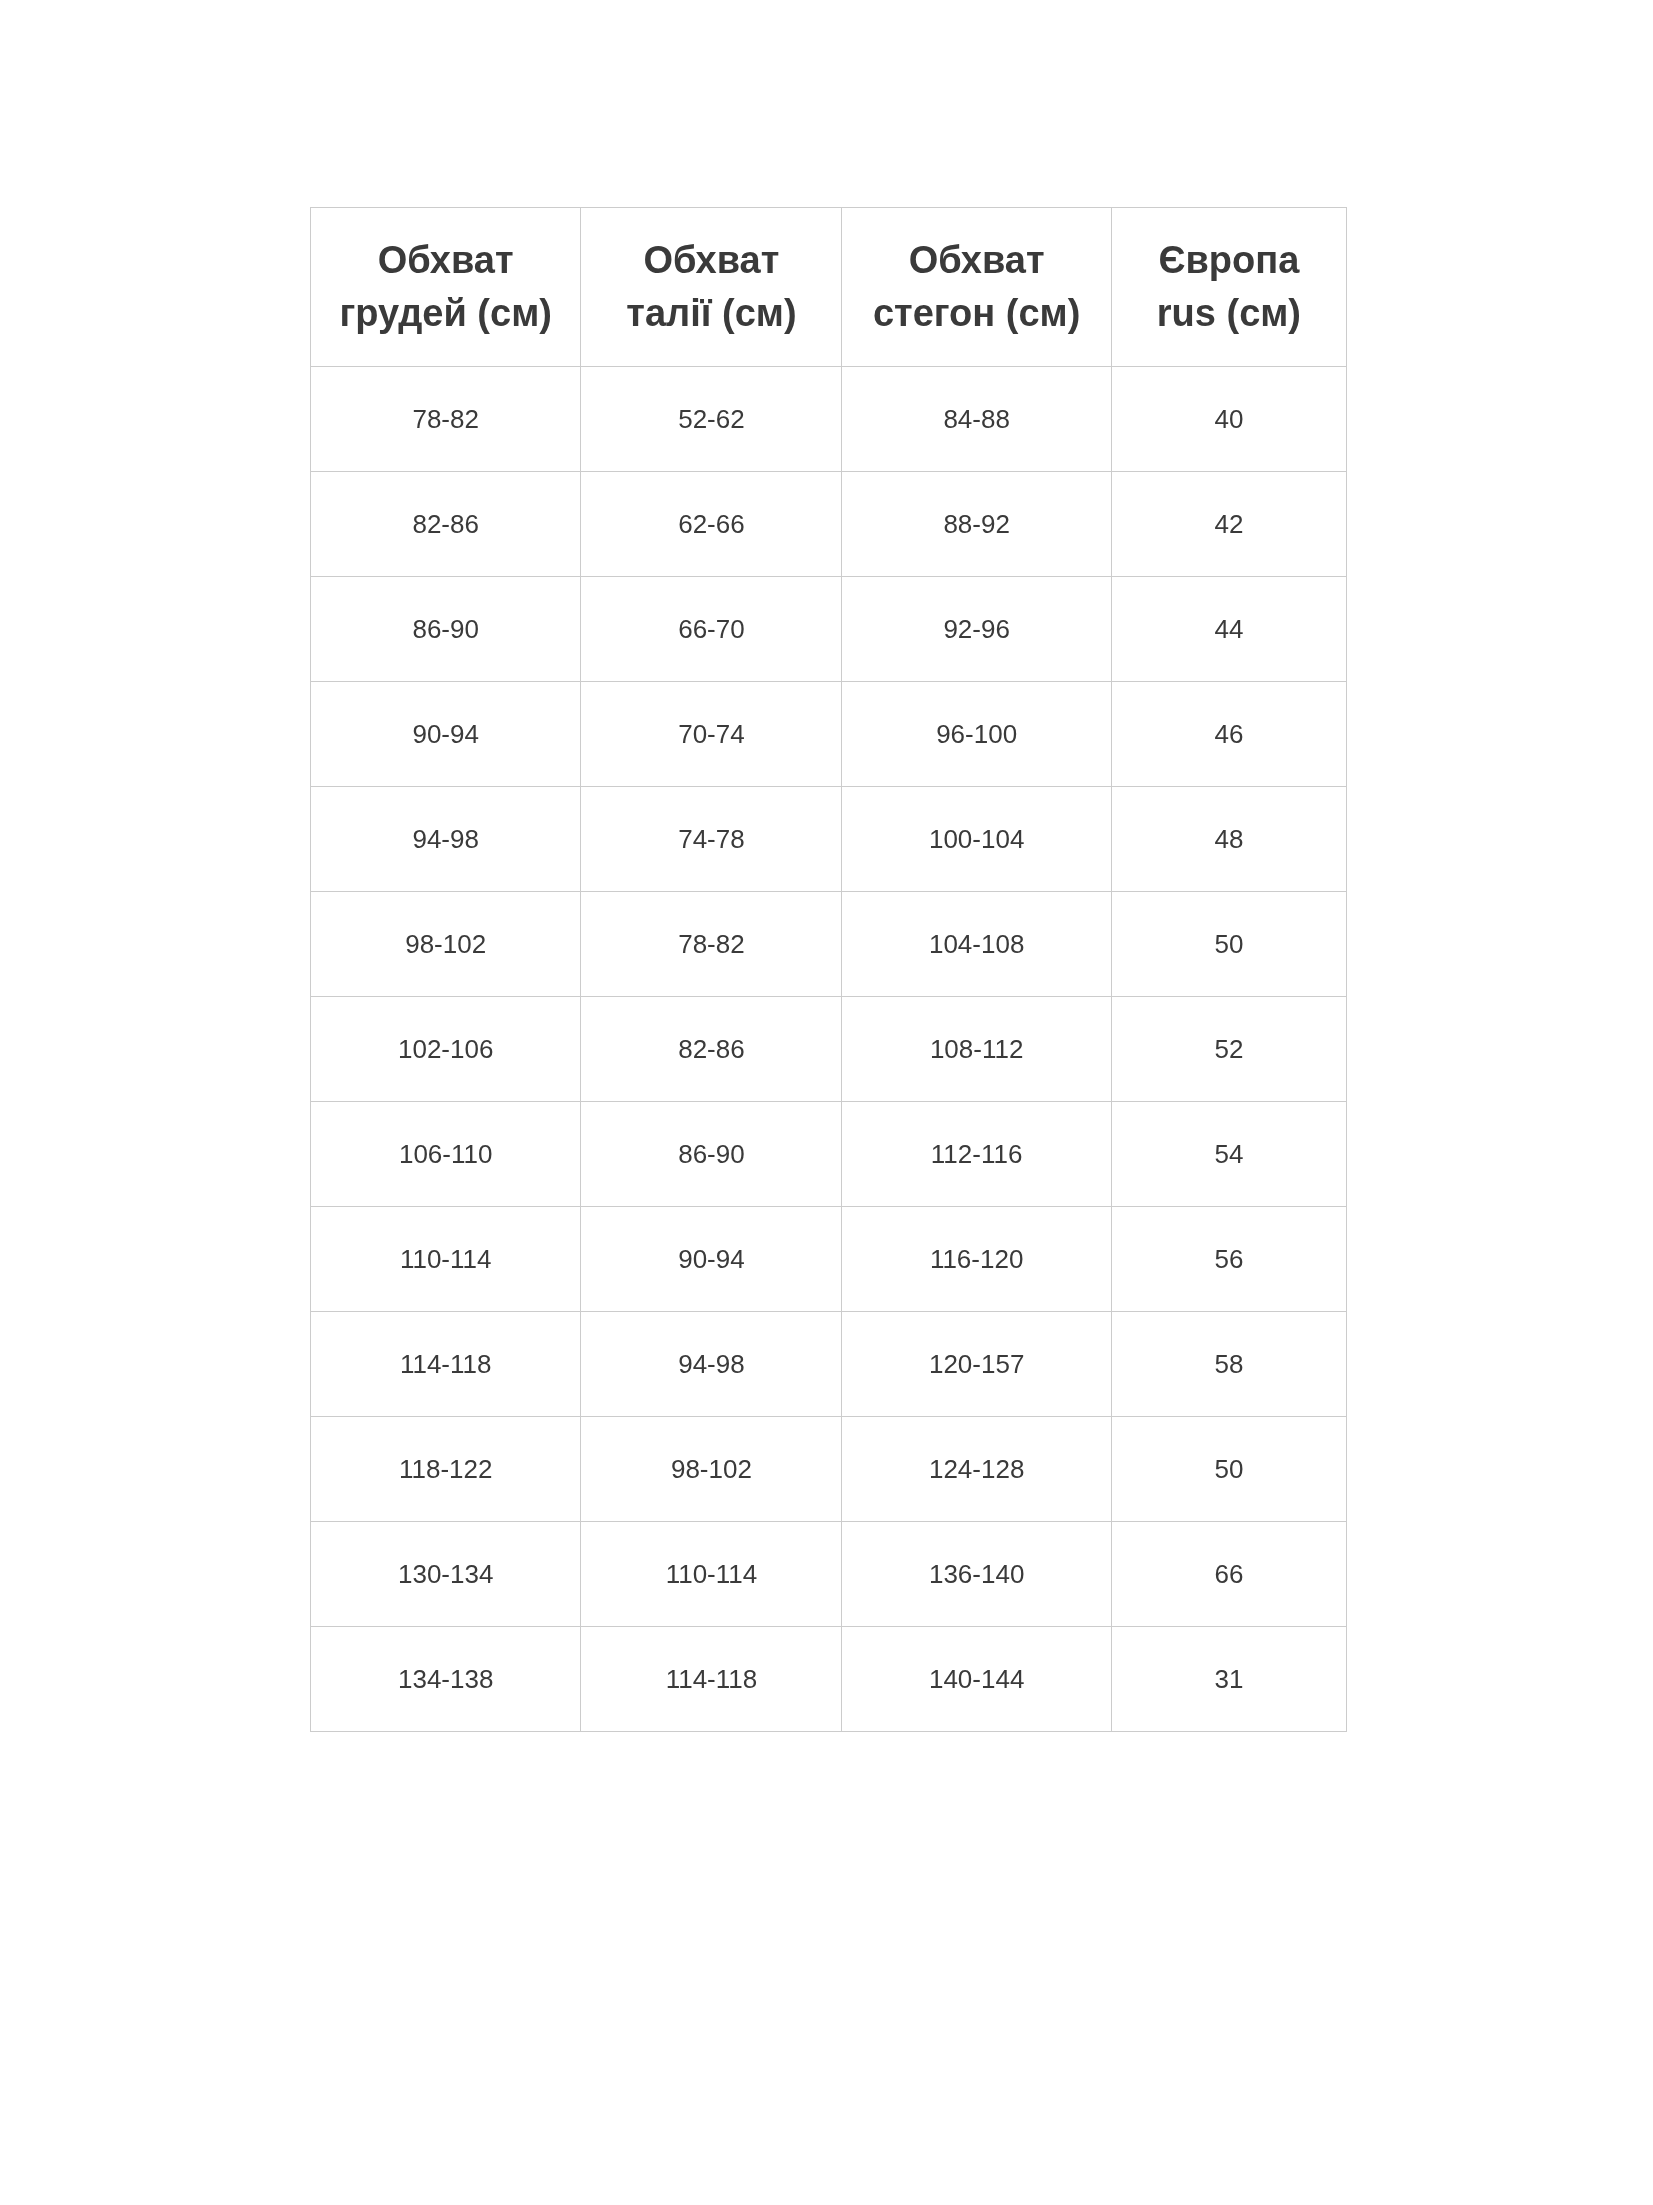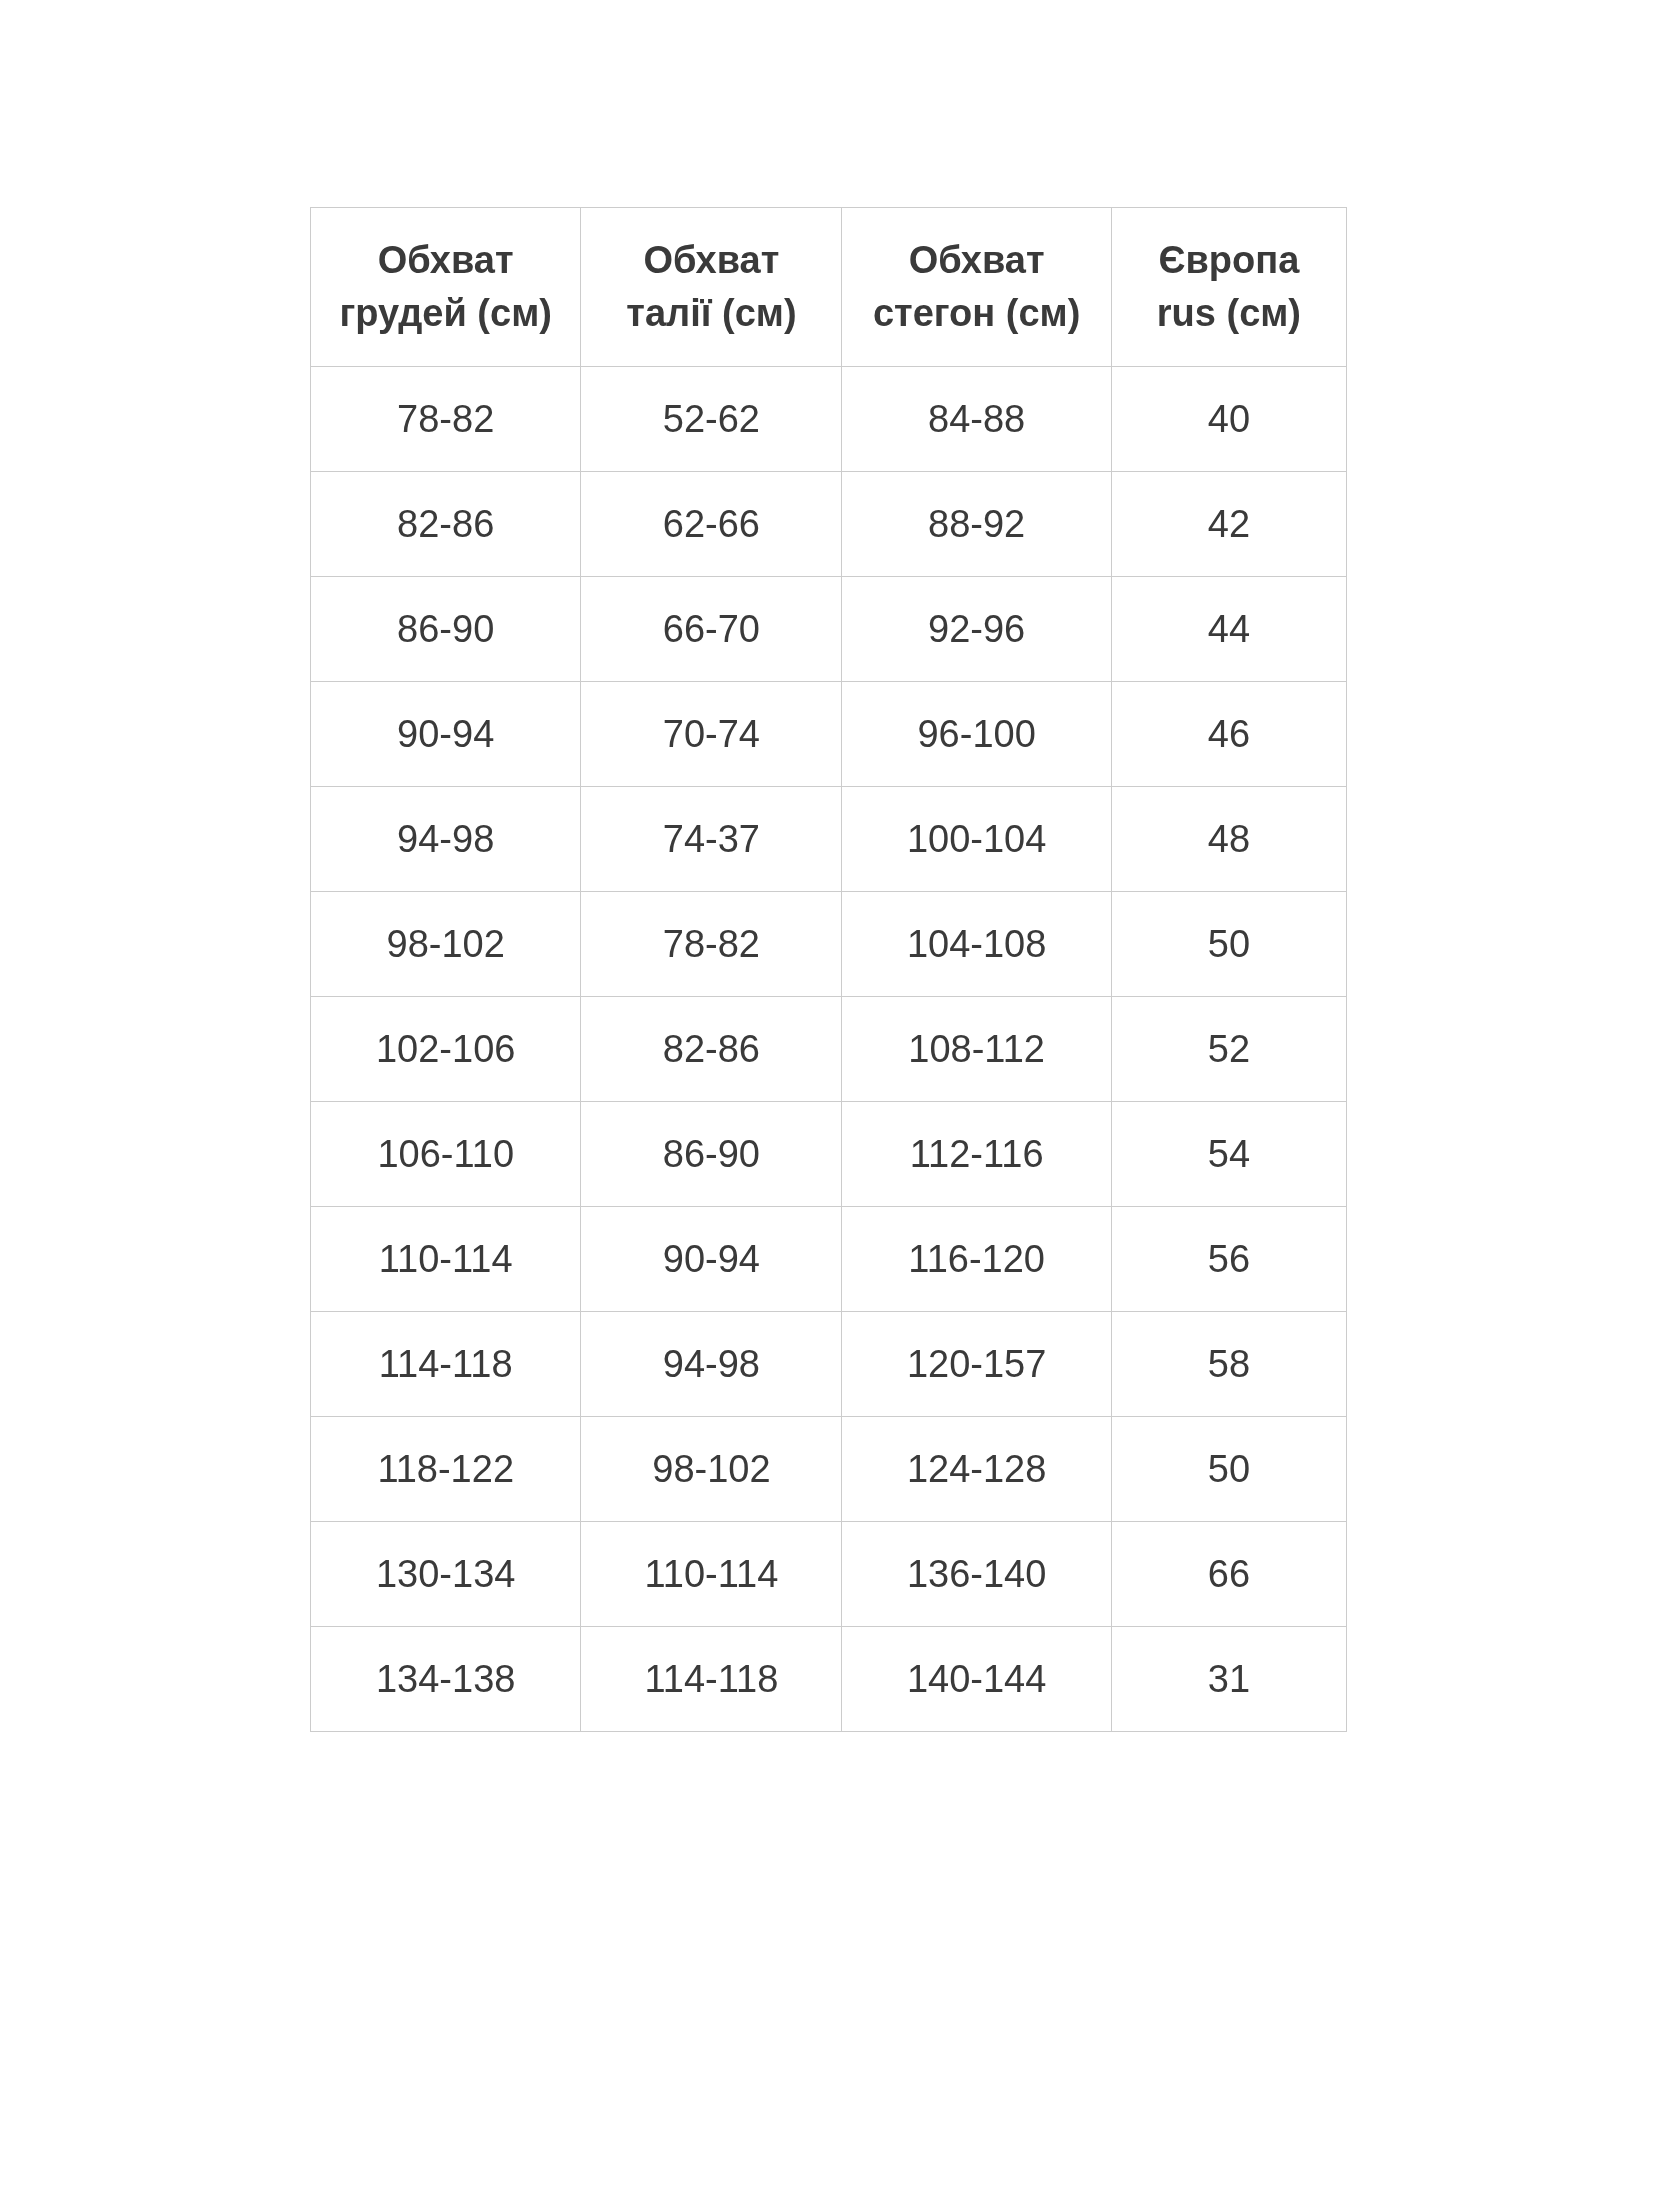--- a/index.html
+++ b/index.html
@@ -37,21 +37,21 @@
   table.size-table th {
     height: 158px;
     font-size: 38px;
     font-weight: bold;
     line-height: 1.4;
     white-space: pre-line;
     padding: 0 8.2px;
   }
   table.size-table td {
     height: 104px;
-    font-size: 38px;
+    font-size: 26px;
     font-weight: normal;
     padding: 0 2px;
   }
   col.c0 { width: 26.1%; }
   col.c1 { width: 25.2%; }
   col.c2 { width: 26.0%; }
   col.c3 { width: 22.7%; }
 </style>
 </head>
 <body>
@@ -96,21 +96,21 @@
           <td>44</td>
         </tr>
         <tr>
           <td>90-94</td>
           <td>70-74</td>
           <td>96-100</td>
           <td>46</td>
         </tr>
         <tr>
           <td>94-98</td>
-          <td>74-37</td>
+          <td>74-78</td>
           <td>100-104</td>
           <td>48</td>
         </tr>
         <tr>
           <td>98-102</td>
           <td>78-82</td>
           <td>104-108</td>
           <td>50</td>
         </tr>
         <tr>

